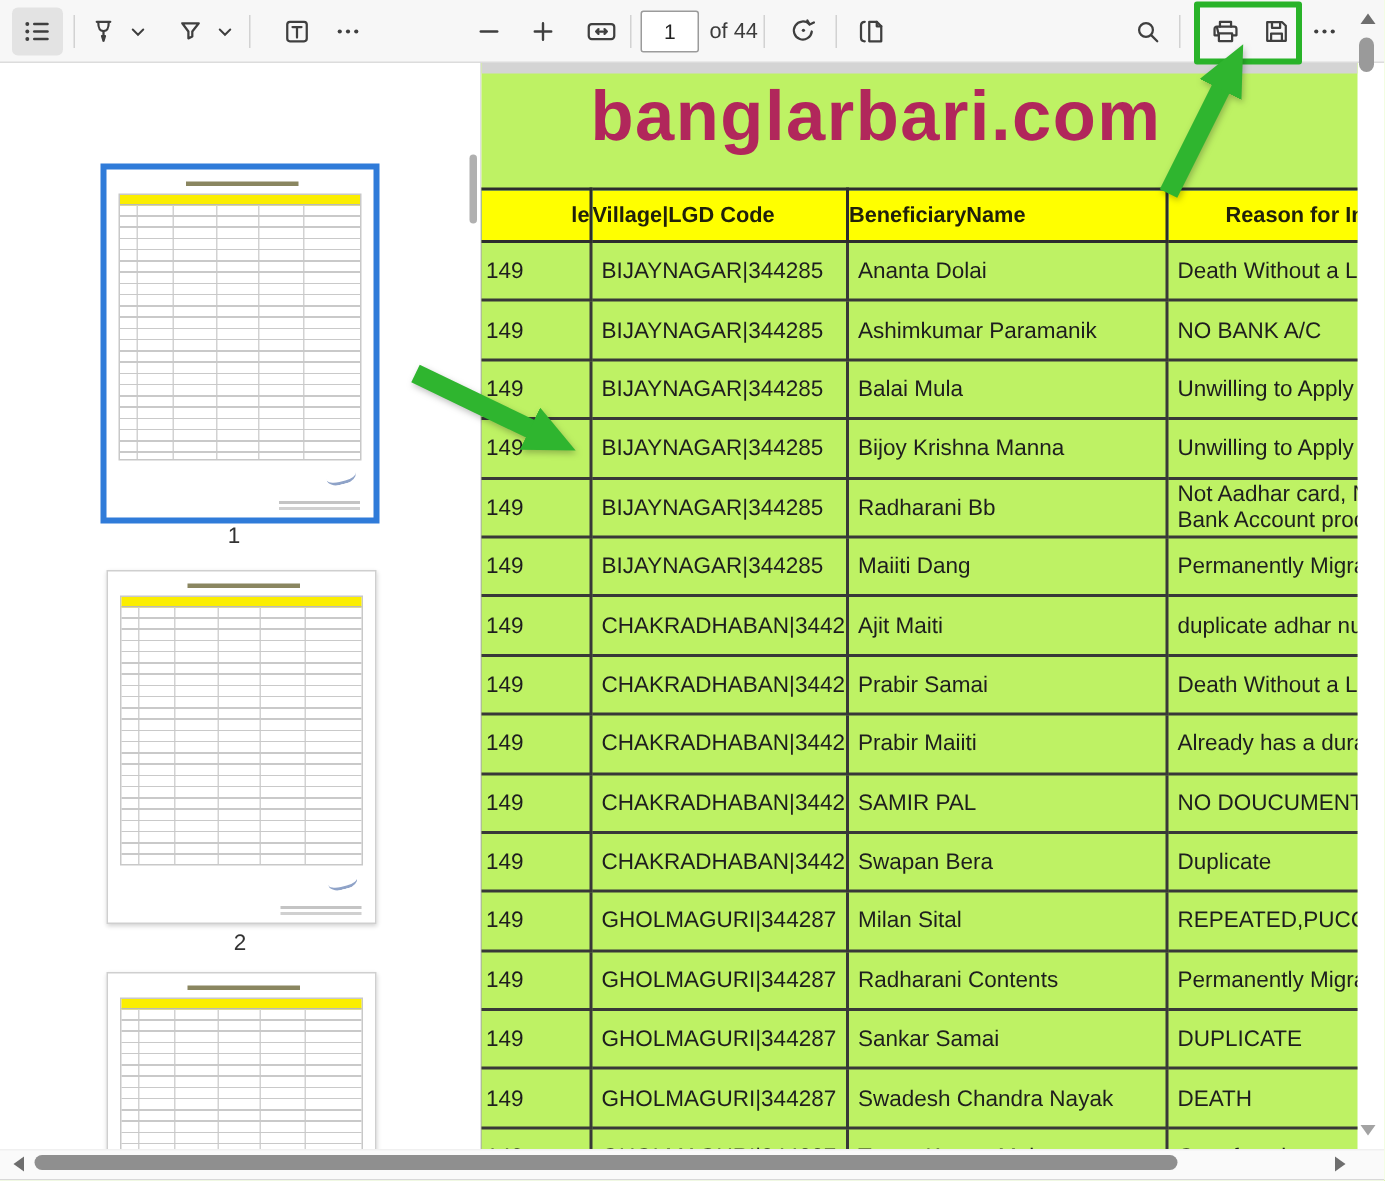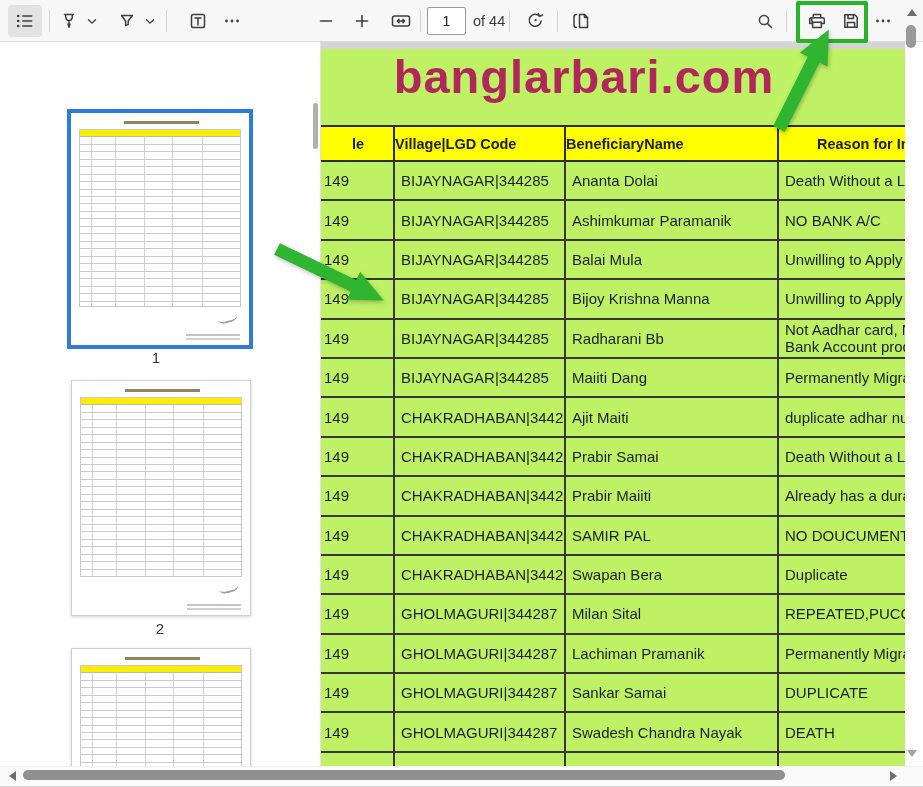--- a/index.html
+++ b/index.html
@@ -79,21 +79,21 @@
   .doc-topgap{position:absolute;left:0;top:0;width:100%;height:7px;background:#d4d4d4;}
   .brand{position:absolute;top:7px;left:0;width:100%;box-sizing:border-box;padding-right:58px;
          text-align:center;font-size:47px;font-weight:700;letter-spacing:1px;color:#b1275b;}
   .doc-heading{position:absolute;left:1px;top:58px;font-size:17.5px;font-weight:800;
                color:#141414;white-space:pre;}
   table.doc-table{position:absolute;left:-2px;top:83px;width:660px;
                   border-collapse:collapse;table-layout:fixed;}
   .doc-table th{height:33px;background:#ffff00;border:2px solid #2d2d2d;
                 font-size:14.5px;font-weight:700;color:#20200a;text-align:left;
                 white-space:pre;overflow:hidden;padding:0;}
-  .doc-table th.c0{text-align:center;padding-left:2px;}
+  .doc-table th.c0{text-align:right;padding-left:2px;}
   .doc-table th.c3{text-align:left;padding-left:38px;}
   .doc-table td{height:37.4px;border:2px solid #383838;font-size:15px;color:#1e1e1e;
                 padding:0 0 0 6px;white-space:pre;overflow:hidden;line-height:17px;
                 vertical-align:middle;}
   .doc-table td.c0{padding-left:3px;}
 
   
   .bottombar{position:absolute;left:0;top:766px;width:923px;height:21px;background:#fafafa;
              border-top:1px solid #f0f0f0;box-sizing:border-box;}
   .h-left{position:absolute;left:9px;top:771px;width:0;height:0;
@@ -397,21 +397,21 @@
           </tr>
           <tr>
             <td class="c0">149</td>
             <td class="c1">GHOLMAGURI|344287</td>
             <td class="c2">Milan Sital</td>
             <td class="c3">REPEATED,PUCCA HOU</td>
           </tr>
           <tr>
             <td class="c0">149</td>
             <td class="c1">GHOLMAGURI|344287</td>
-            <td class="c2">Lachiman Pramanik</td>
+            <td class="c2">Radharani Contents</td>
             <td class="c3">Permanently Migrated</td>
           </tr>
           <tr>
             <td class="c0">149</td>
             <td class="c1">GHOLMAGURI|344287</td>
             <td class="c2">Sankar Samai</td>
             <td class="c3">DUPLICATE</td>
           </tr>
           <tr>
             <td class="c0">149</td>

